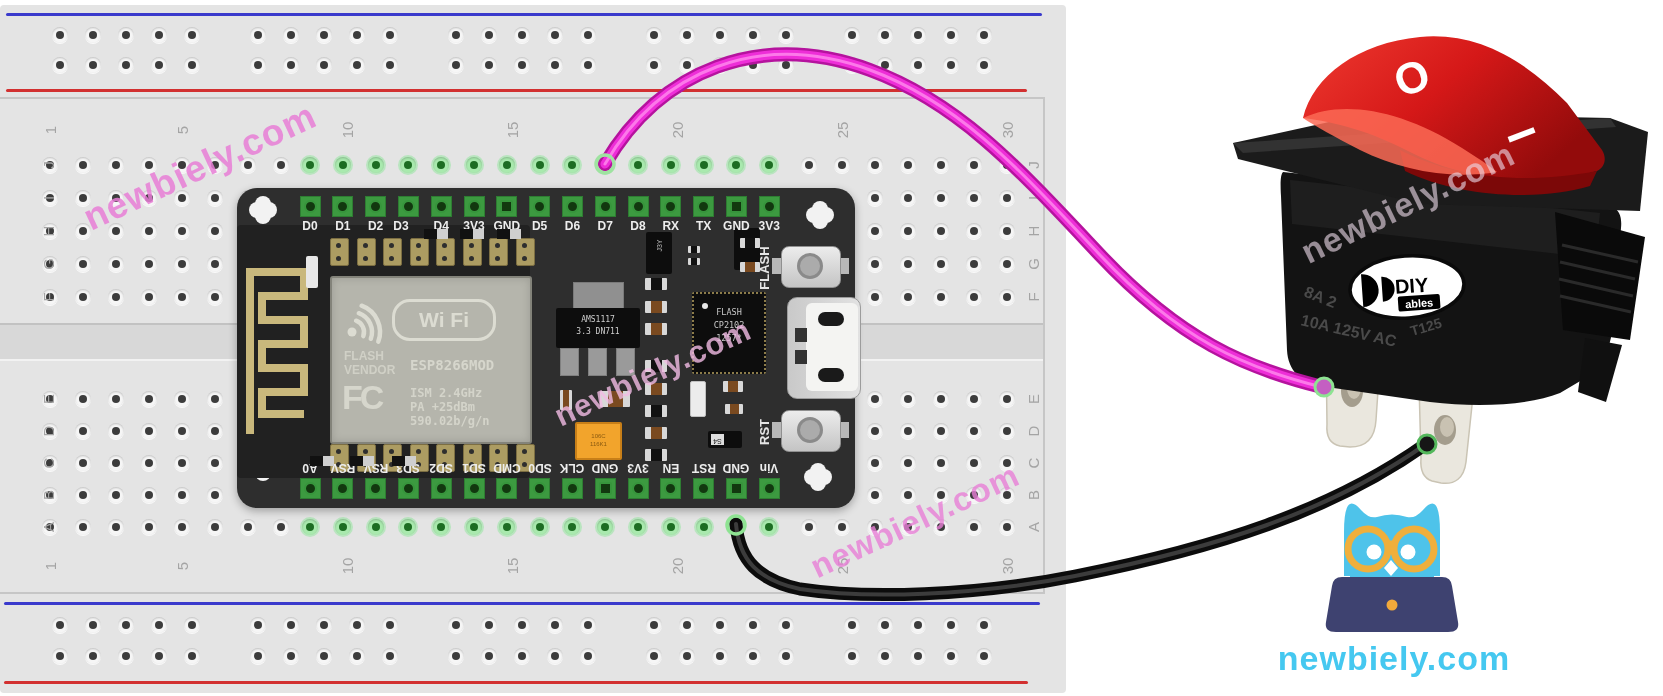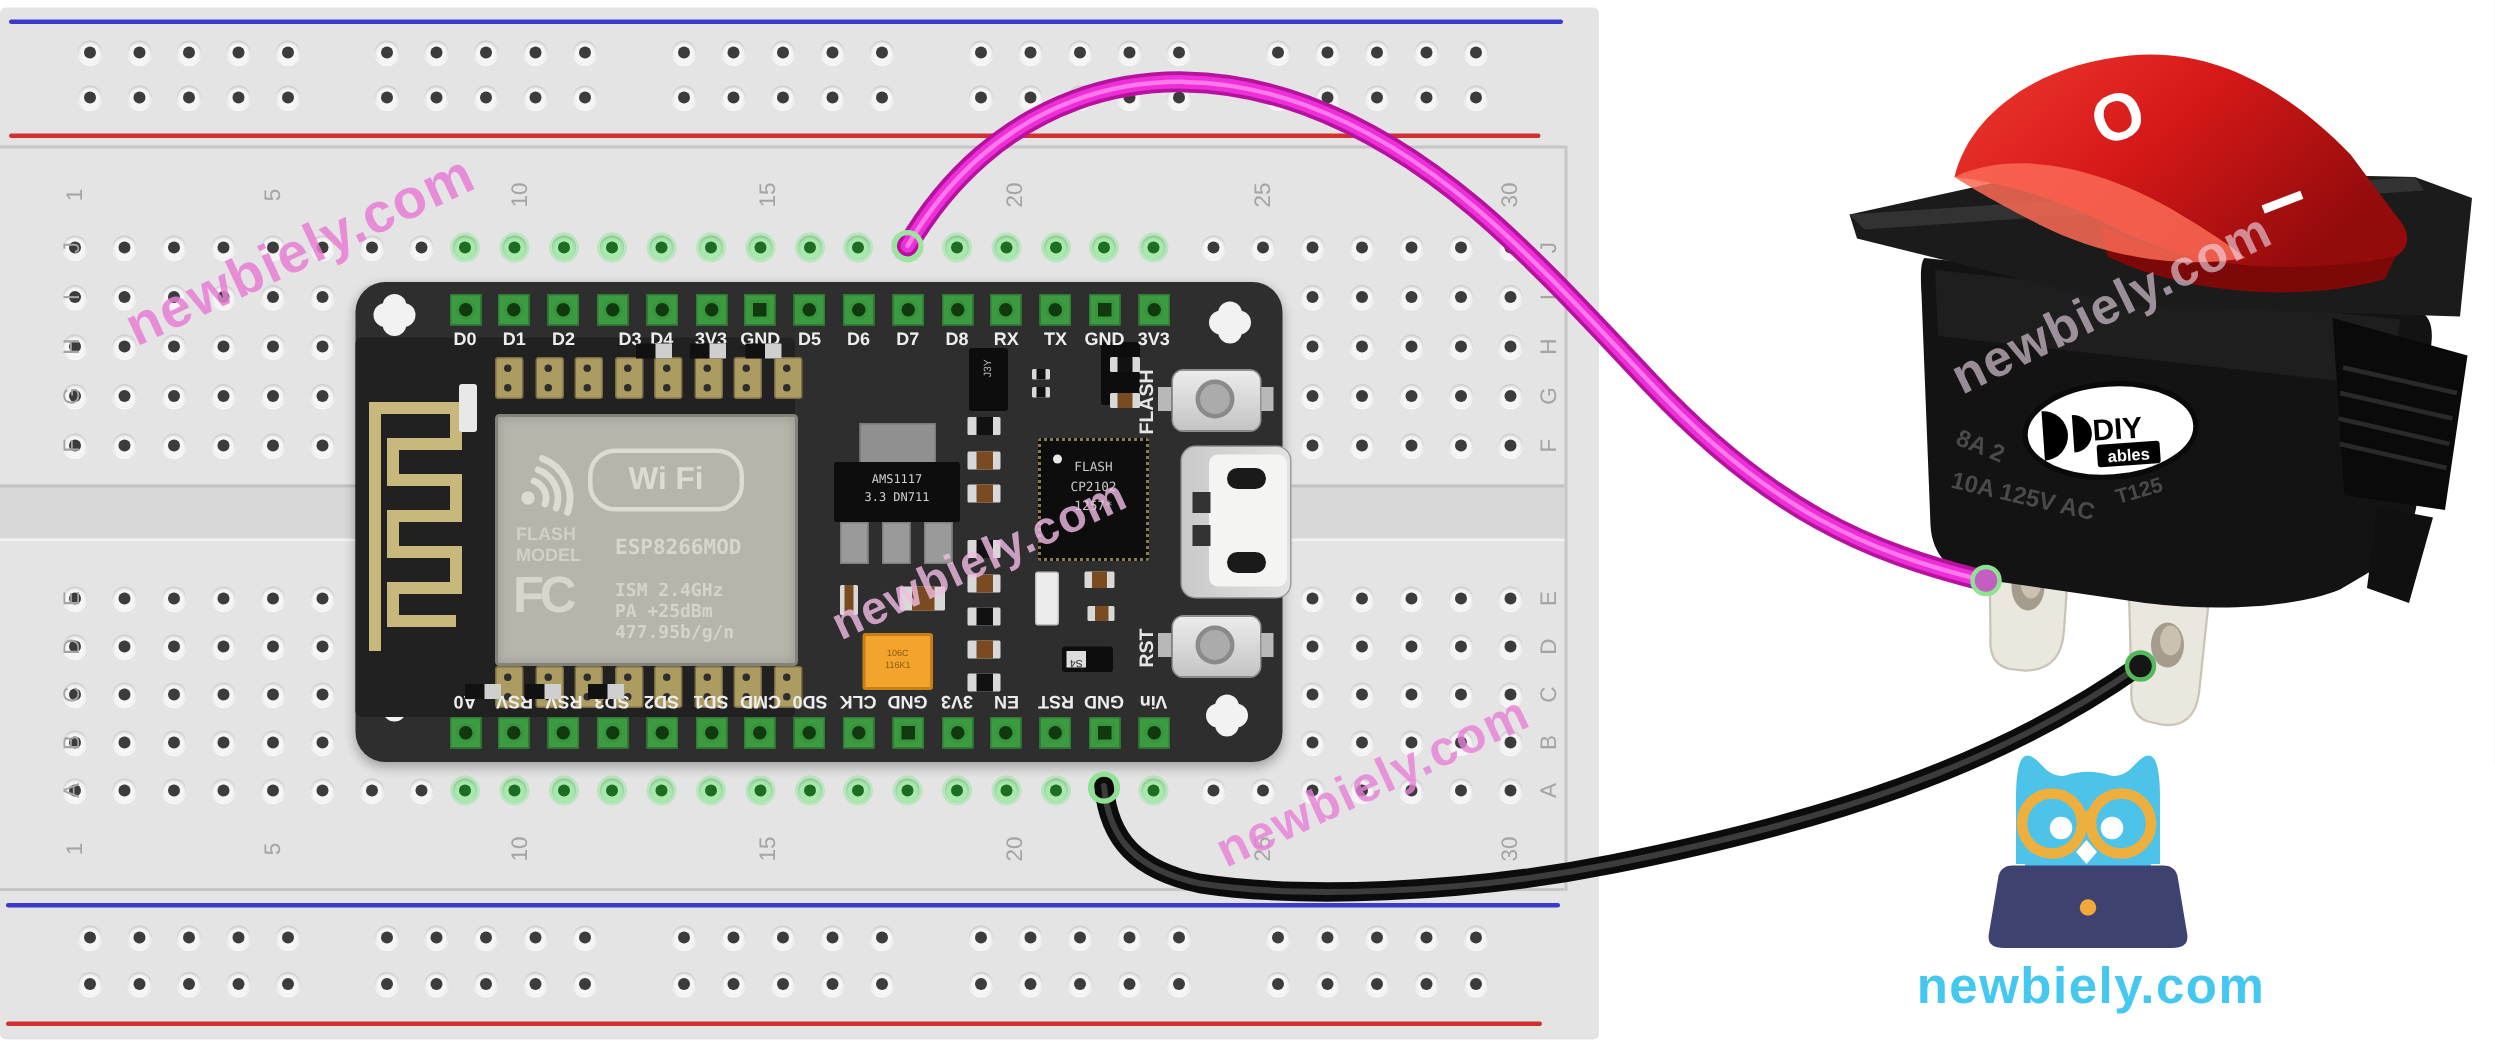--- a/index.html
+++ b/index.html
@@ -561,29 +561,29 @@
         <path d="M361.6 305.7 A28 28 0 0 1 378.3 341.6"></path>
       </g>
       <circle cx="352" cy="332" r="4.5" fill="#dcdcd2"></circle>
     </svg>
     <div class="abs" style="left:392px;top:299px;width:98px;height:36px;border:3px solid #dcdcd2;border-radius:18px;
          display:flex;align-items:center;justify-content:center;color:#dcdcd2;font-weight:bold;font-size:21px">
         <span>Wi Fi</span>
       </div>
     <div class="abs" id="brand-lines" style="left:344px;top:349px;font-size:12px;font-weight:bold;color:#d0d0c6;line-height:14px">
         <div>FLASH</div>
-        <div>MODEL</div>
+        <div>VENDOR</div>
       </div>
     <div class="shield-txt" style="left:410px;top:357px;font-size:14px">ESP8266MOD</div>
     <div class="shield-txt" style="left:342px;top:378px;font-size:34px;letter-spacing:-3px;font-family:'Liberation Sans',sans-serif;font-weight:900">FC</div>
     <div class="abs" id="spec-lines" style="left:410px;top:386px;font-size:12px;font-weight:bold;color:#d4d4ca;
          font-family:'DejaVu Sans Mono',monospace;line-height:14px">
         <div>ISM 2.4GHz</div>
         <div>PA +25dBm</div>
-        <div>477.95b/g/n</div>
+        <div>590.02b/g/n</div>
       </div>
     <div id="castpads-layer">
         <div class="castpad" style="left: 330px; top: 238px;"></div>
         <div class="castpad" style="left: 330px; top: 444px;"></div>
         <div class="castpad" style="left: 356.5px; top: 238px;"></div>
         <div class="castpad" style="left: 356.5px; top: 444px;"></div>
         <div class="castpad" style="left: 383px; top: 238px;"></div>
         <div class="castpad" style="left: 383px; top: 444px;"></div>
         <div class="castpad" style="left: 409.5px; top: 238px;"></div>
         <div class="castpad" style="left: 409.5px; top: 444px;"></div>
@@ -673,21 +673,21 @@
     <div class="abs" style="left:795px;top:350px;width:12px;height:14px;background:#333"></div>
 
     <div id="pins-layer">
         <div class="pin-sq" style="left: 299.5px; top: 196px;"></div>
         <div class="pin-label" style="left: 310px; top: 226px;">D0</div>
         <div class="pin-sq" style="left: 332.3px; top: 196px;"></div>
         <div class="pin-label" style="left: 342.8px; top: 226px;">D1</div>
         <div class="pin-sq" style="left: 365.1px; top: 196px;"></div>
         <div class="pin-label" style="left: 375.6px; top: 226px;">D2</div>
         <div class="pin-sq" style="left: 397.9px; top: 196px;"></div>
-        <div class="pin-label" style="left: 420px; top: 226px;">D3</div>
+        <div class="pin-label" style="left: 401px; top: 226px;">D3</div>
         <div class="pin-sq" style="left: 430.7px; top: 196px;"></div>
         <div class="pin-label" style="left: 441.2px; top: 226px;">D4</div>
         <div class="pin-sq" style="left: 463.5px; top: 196px;"></div>
         <div class="pin-label" style="left: 474px; top: 226px;">3V3</div>
         <div class="pin-sq sq" style="left: 496.3px; top: 196px;"></div>
         <div class="pin-label" style="left: 506.8px; top: 226px;">GND</div>
         <div class="pin-sq" style="left: 529.1px; top: 196px;"></div>
         <div class="pin-label" style="left: 539.6px; top: 226px;">D5</div>
         <div class="pin-sq" style="left: 561.9px; top: 196px;"></div>
         <div class="pin-label" style="left: 572.4px; top: 226px;">D6</div>

